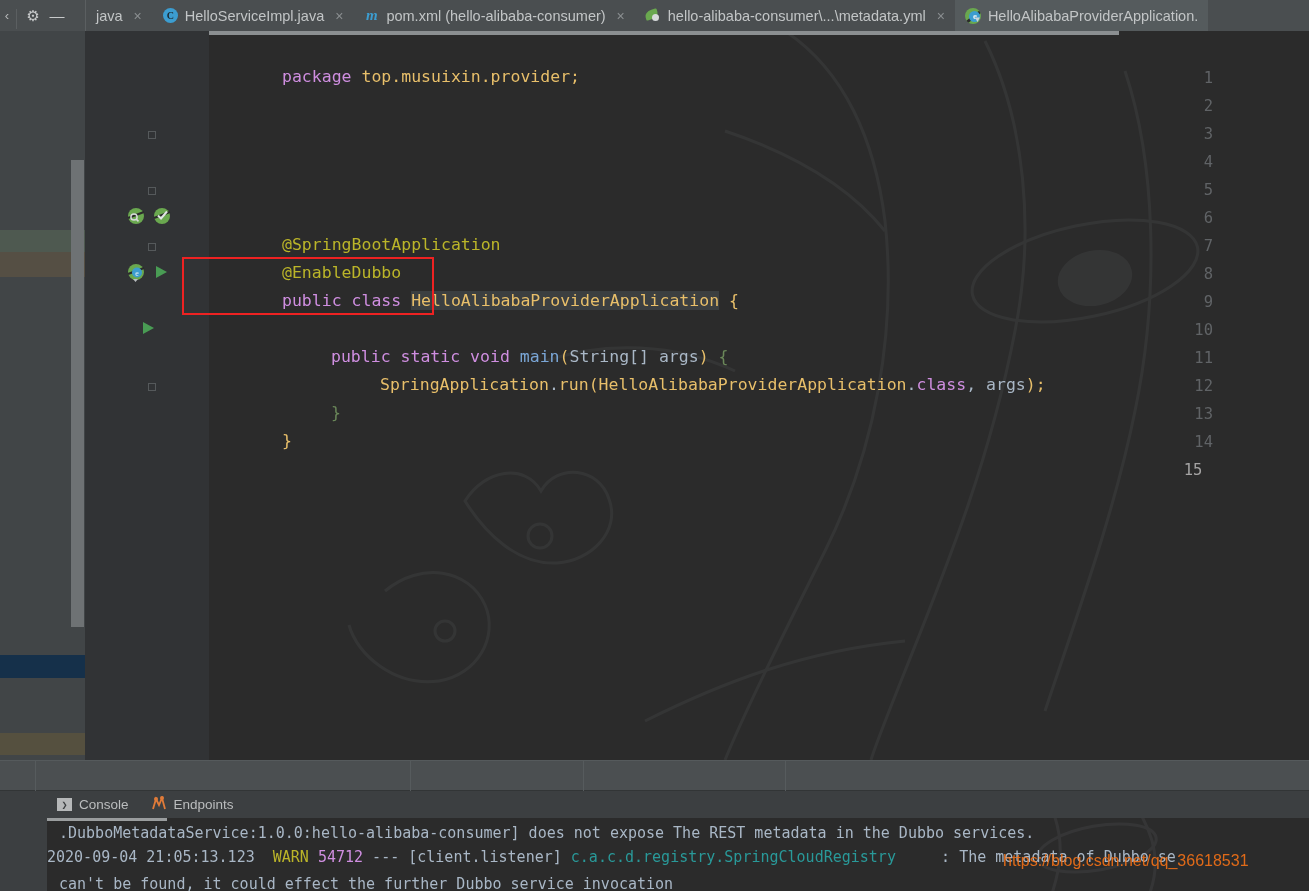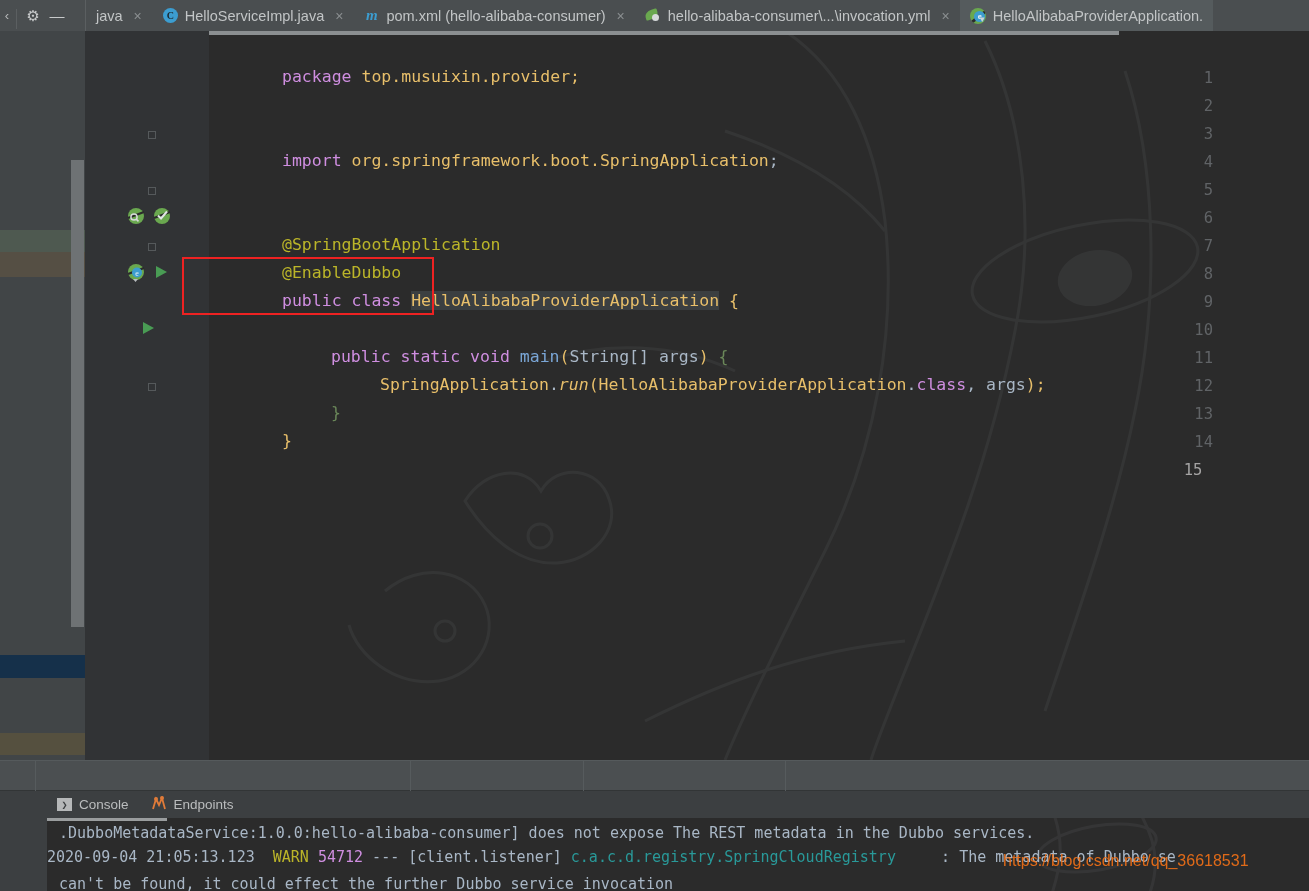--- a/index.html
+++ b/index.html
@@ -70,21 +70,21 @@
           font-family:"DejaVu Sans Mono", monospace; font-size:16.5px; }
   .ln { position:absolute; left:0; white-space:pre; line-height:19px; }
   .kw2 { color:#cf8ee0; }
   .pkg { color:#e8bf6a; }
   .cls { color:#e8bf6a; }
   .ann { color:#bbb529; }
   .fn  { color:#7aa6d6;text-align:center; }
   .plain { color:#a9b7c6; }
   .brace { color:#e8bf6a; }
   .br-g { color:#6a8759; }
-  .ital { font-style:italic; }
+  .ital { }
   .sel-hl { background:#3b3f41; }
 
   .fold { position:absolute; width:8px; height:8px; border:1px solid #55595b; }
   .redbox { position:absolute; border:2px solid #ee2222; }
 
   
   .divbar { position:absolute; left:0; top:760px; width:1309px; height:31px;
             background:#4b4f51; border-top:1px solid #555a5c; border-bottom:1px solid #323536;}
   .divbar i { position:absolute; top:0; width:1px; height:31px; background:#565b5d; display:block;}
 
@@ -149,21 +149,21 @@
         <span class="tclose">×</span>
       </div>
 
       <div class="tab">
         <span class="ticon">
           <span class="ic-yml">
               <i class="leaf"></i>
               <i class="dot"></i>
             </span>
         </span>
-        <span>hello-alibaba-consumer\...\invocation.yml</span>
+        <span>hello-alibaba-consumer\...\metadata.yml</span>
         <span class="tclose">×</span>
       </div>
 
       <div class="tab active">
         <span class="ticon">
           <span class="ic-spring">
               <span class="e">e</span>
               <span class="arw">▼</span>
             </span>
         </span>
@@ -260,21 +260,20 @@
     <div class="fold" style="left:63px;top:100px;"></div>
     <div class="fold" style="left:63px;top:156px;"></div>
     <div class="fold" style="left:63px;top:212px;"></div>
     <div class="fold" style="left:63px;top:352px;"></div>
 
     <div class="code">
 
       <div class="ln" style="top:36px;left:73px"><span class="kw2">package</span><span class="plain"> </span><span class="pkg">top.musuixin.provider;</span></div>
 
 
-      <div class="ln" style="top:120px;left:73px"><span class="kw2">import</span><span class="plain"> </span><span class="pkg">org.springframework.boot.</span><span class="cls">SpringApplication</span><span class="plain">;</span></div>
 
 
       <div class="ln ann" style="top:204px;left:73px">@SpringBootApplication</div>
 
       <div class="ln ann" style="top:232px;left:73px">@EnableDubbo</div>
 
       <div class="ln" style="top:260px;left:73px"><span class="kw2">public</span><span class="plain"> </span><span class="kw2">class</span><span class="plain"> </span><span class="cls sel-hl">HelloAlibabaProviderApplication</span><span class="plain"> </span><span class="brace">{</span></div>
 
       <div class="ln" style="top:316px;left:122px"><span class="kw2">public</span><span class="plain"> </span><span class="kw2">static</span><span class="plain"> </span><span class="kw2">void</span><span class="plain"> </span><span class="fn">main</span><span class="brace">(</span><span class="plain">String[]</span><span class="plain"> </span><span class="plain">args</span><span class="brace">)</span><span class="plain"> </span><span class="br-g">{</span></div>
 

